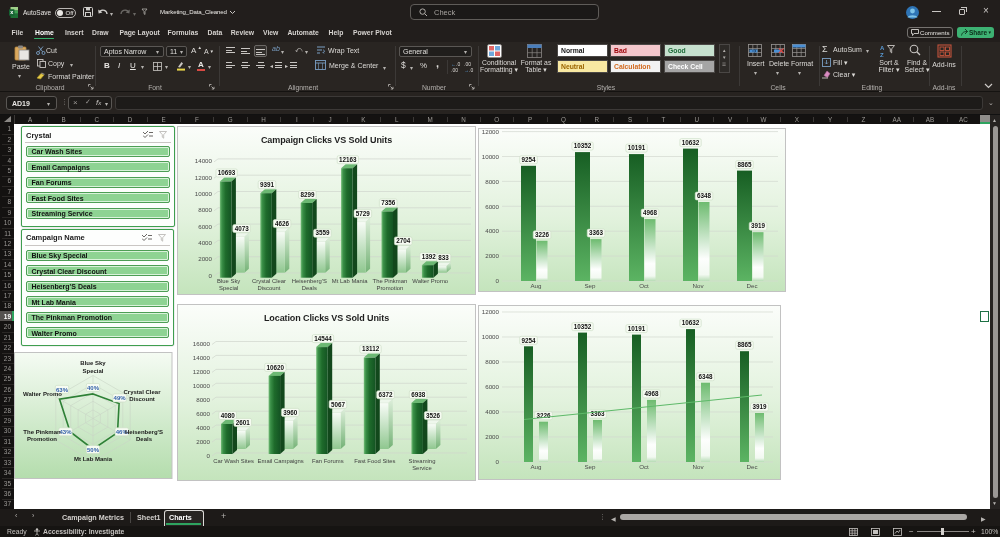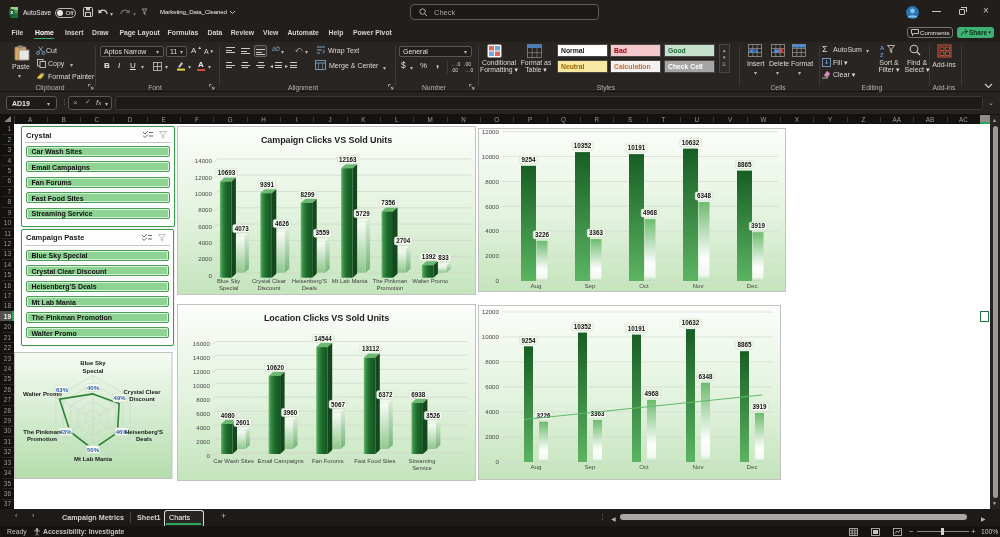--- a/index.html
+++ b/index.html
@@ -508,21 +508,21 @@
     <svg class="abs" style="left:158.5px;top:131px;" width="9" height="8" viewBox="0 0 9 8">
 <path d="M0.5 0.5 h7 l-2.8 3.2 v3.5 l-1.4 -1 v-2.5 Z" stroke="#b5b2af" stroke-width="0.8" fill="none"></path>
     </svg>
     <div class="abs" style="left:25px;top:142px;width:145.5px;height:1px;background:#c9c6c3;"></div>
     <div class="abs" style="left:25.5px;top:145.5px;width:144.5px;height:11px;background:#8ed393;border:1px solid #4d9e55;border-radius:2px;box-shadow:inset 0 0 0 1px #d9f2da;color:#111;font-size:7px;font-weight:bold;padding:1.8px 0 0 5px;">Car Wash Sites</div>
     <div class="abs" style="left:25.5px;top:161.05px;width:144.5px;height:11px;background:#8ed393;border:1px solid #4d9e55;border-radius:2px;box-shadow:inset 0 0 0 1px #d9f2da;color:#111;font-size:7px;font-weight:bold;padding:1.8px 0 0 5px;">Email Campaigns</div>
     <div class="abs" style="left:25.5px;top:176.60000000000002px;width:144.5px;height:11px;background:#8ed393;border:1px solid #4d9e55;border-radius:2px;box-shadow:inset 0 0 0 1px #d9f2da;color:#111;font-size:7px;font-weight:bold;padding:1.8px 0 0 5px;">Fan Forums</div>
     <div class="abs" style="left:25.5px;top:192.15000000000003px;width:144.5px;height:11px;background:#8ed393;border:1px solid #4d9e55;border-radius:2px;box-shadow:inset 0 0 0 1px #d9f2da;color:#111;font-size:7px;font-weight:bold;padding:1.8px 0 0 5px;">Fast Food Sites</div>
     <div class="abs" style="left:25.5px;top:207.70000000000005px;width:144.5px;height:11px;background:#8ed393;border:1px solid #4d9e55;border-radius:2px;box-shadow:inset 0 0 0 1px #d9f2da;color:#111;font-size:7px;font-weight:bold;padding:1.8px 0 0 5px;">Streaming Service</div>
 <div class="abs" style="left:21px;top:228.5px;width:152.5px;height:117px;background:#fdfefd;border:1px solid #3e9e4f;border-radius:2px;box-shadow:0 0 0 0.5px #e0e0e0;"></div>
-    <div class="abs" style="left:26px;top:233.0px;color:#1a1a1a;font-size:7.5px;font-weight:bold;">Campaign Paste</div>
+    <div class="abs" style="left:26px;top:233.0px;color:#1a1a1a;font-size:7.5px;font-weight:bold;">Campaign Name</div>
     <svg class="abs" style="left:141.5px;top:233.5px;" width="10" height="8" viewBox="0 0 10 8">
 <path d="M0 1 l2 2 l3-3 M6 1.5 h4 M0 4.5 l2 2 l3 -3 M6 5 h4" stroke="#5a5754" stroke-width="0.9" fill="none"></path>
     </svg>
     <svg class="abs" style="left:157.5px;top:233.5px;" width="9" height="8" viewBox="0 0 9 8">
 <path d="M0.5 0.5 h7 l-2.8 3.2 v3.5 l-1.4 -1 v-2.5 Z" stroke="#b5b2af" stroke-width="0.8" fill="none"></path>
     </svg>
     <div class="abs" style="left:25px;top:244.5px;width:144.5px;height:1px;background:#c9c6c3;"></div>
     <div class="abs" style="left:25.5px;top:249.5px;width:143.5px;height:11px;background:#8ed393;border:1px solid #4d9e55;border-radius:2px;box-shadow:inset 0 0 0 1px #d9f2da;color:#111;font-size:7px;font-weight:bold;padding:1.8px 0 0 5px;">Blue Sky Special</div>
     <div class="abs" style="left:25.5px;top:265.05px;width:143.5px;height:11px;background:#8ed393;border:1px solid #4d9e55;border-radius:2px;box-shadow:inset 0 0 0 1px #d9f2da;color:#111;font-size:7px;font-weight:bold;padding:1.8px 0 0 5px;">Crystal Clear Discount</div>
     <div class="abs" style="left:25.5px;top:280.6px;width:143.5px;height:11px;background:#8ed393;border:1px solid #4d9e55;border-radius:2px;box-shadow:inset 0 0 0 1px #d9f2da;color:#111;font-size:7px;font-weight:bold;padding:1.8px 0 0 5px;">Heisenberg'S Deals</div>
@@ -856,21 +856,21 @@
       <text x="28" y="89.0" font-size="6" font-weight="bold" fill="#1a1a1a" text-anchor="middle" font-family="Liberation Sans">Promotion</text>
       <text x="28.5" y="44.0" font-size="6" font-weight="bold" fill="#1a1a1a" text-anchor="middle" font-family="Liberation Sans">Walter Promo</text>
     </svg>
 <div class="abs" style="left:0px;top:509px;width:1000px;height:17px;background:#1d1a18;"></div>
 <div class="abs" style="left:15px;top:512px;color:#b5b2af;font-size:7px;">‹</div>
 <div class="abs" style="left:32px;top:512px;color:#b5b2af;font-size:7px;">›</div>
 <div class="abs" style="left:62px;top:513px;color:#d5d2cf;font-size:7.2px;font-weight:bold;">Campaign Metrics</div>
 <div class="abs" style="left:130px;top:512px;width:1px;height:11px;background:#4a4745;"></div>
 <div class="abs" style="left:137px;top:513px;color:#d5d2cf;font-size:7.2px;font-weight:bold;">Sheet1</div>
 <div class="abs" style="left:163.5px;top:510px;width:40px;height:16px;background:#282522;border:1px solid #dddbd8;border-bottom:none;border-radius:3px 3px 0 0;"></div>
-<div class="abs" style="left:169px;top:513px;color:#ffffff;font-size:7.2px;font-weight:normal;text-align:right;">Charts</div>
+<div class="abs" style="left:169px;top:513px;color:#ffffff;font-size:7.2px;font-weight:bold;text-align:right;">Charts</div>
 <div class="abs" style="left:166px;top:522.5px;width:35px;height:2.2px;background:#2ea35f;"></div>
 <div class="abs" style="left:221px;top:511px;color:#b5b2af;font-size:9px;">+</div>
 <div class="abs" style="left:599px;top:513px;color:#8a8784;font-size:7px;">⋮</div>
 <div class="abs" style="left:611px;top:514.5px;color:#b5b2af;font-size:6px;">◀</div>
 <div class="abs" style="left:620px;top:513.5px;width:347px;height:6.5px;background:#aaa7a4;border-radius:3px;"></div>
 <div class="abs" style="left:981px;top:514.5px;color:#b5b2af;font-size:6px;">▶</div>
 <div class="abs" style="left:0px;top:526px;width:1000px;height:11px;background:#161412;"></div>
 <div class="abs" style="left:7px;top:528px;color:#c5c2bf;font-size:6.8px;">Ready</div>
 <svg class="abs" style="left:33px;top:527.5px;" width="8" height="8" viewBox="0 0 8 8">
       <circle cx="4" cy="1.5" r="1.2" fill="#c5c2bf"></circle>

